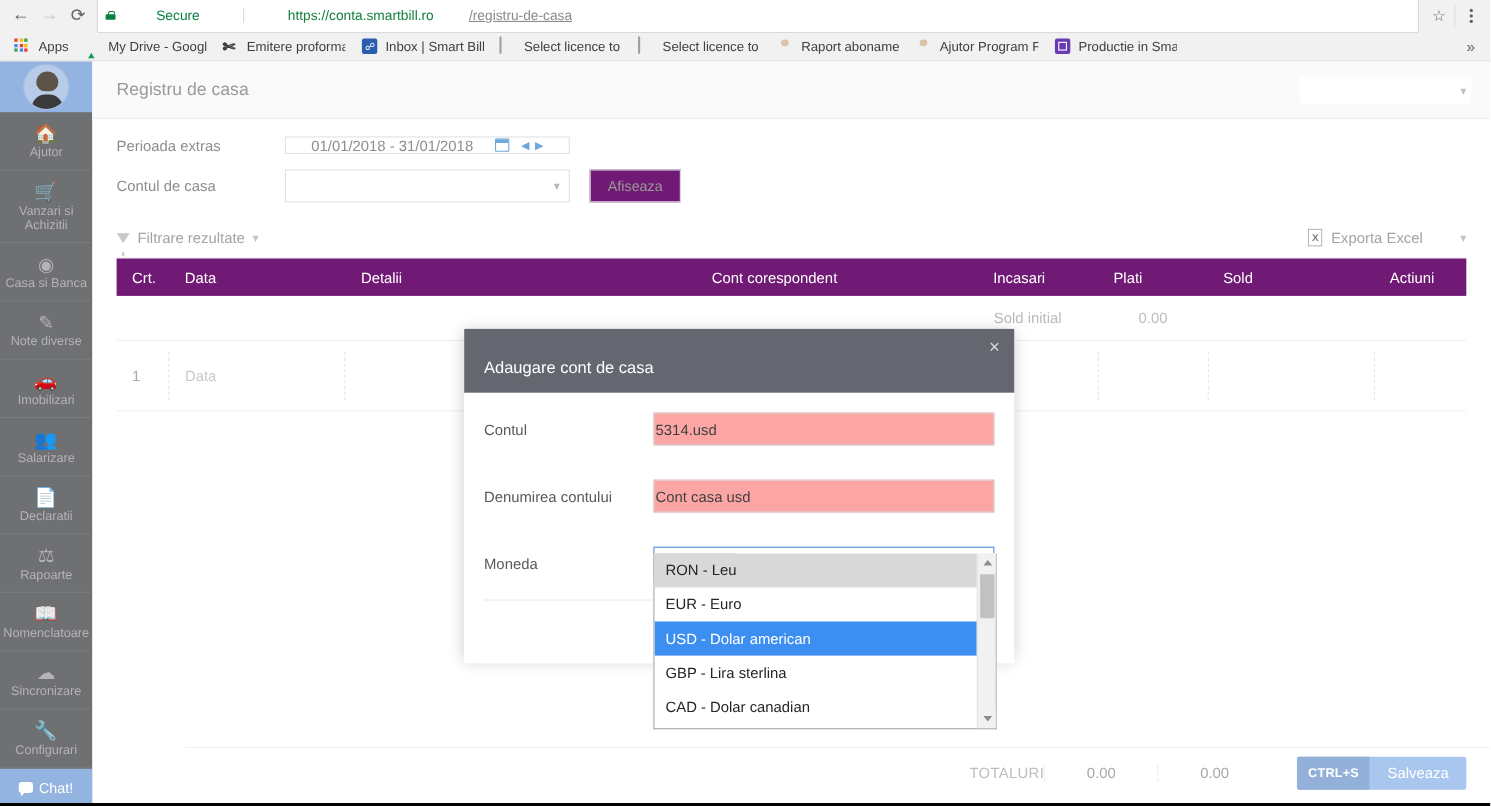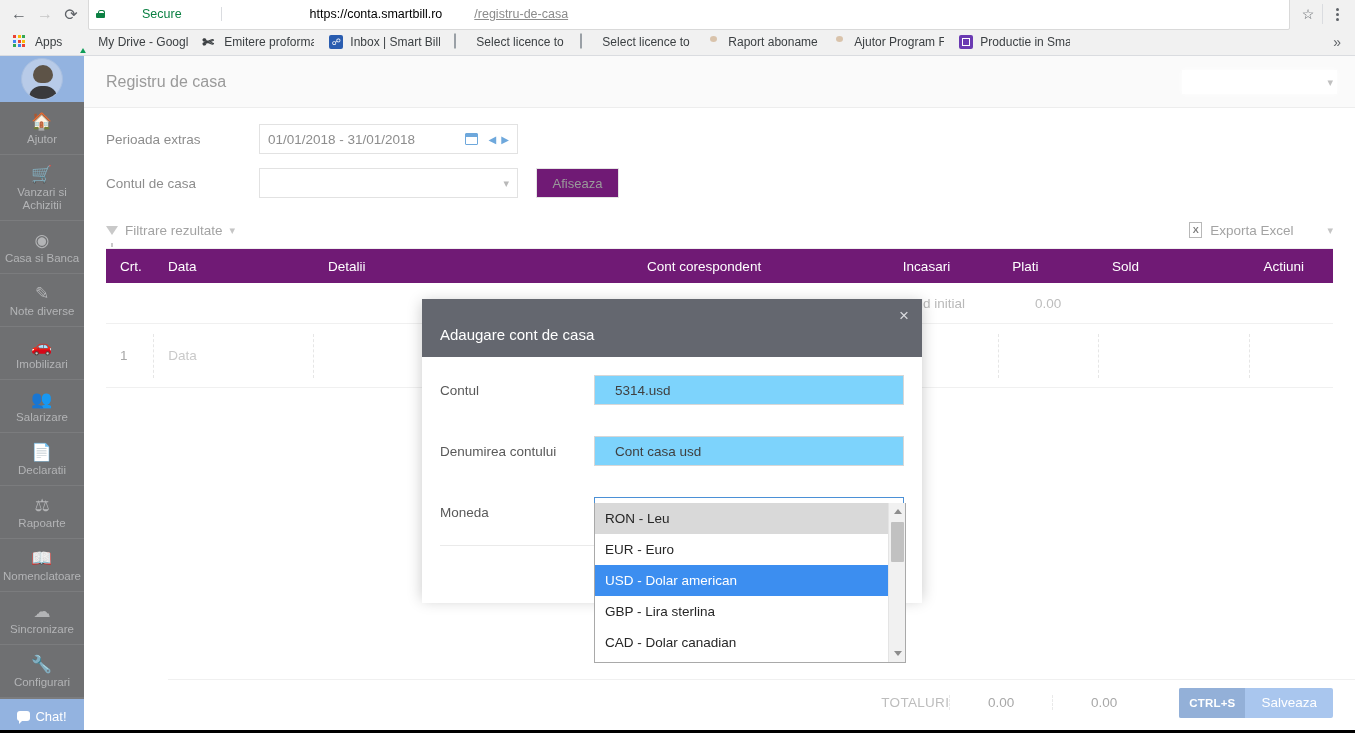--- a/index.html
+++ b/index.html
@@ -29,21 +29,21 @@
     content: ""; position: absolute; left: 0; bottom: 0; width: 9px; height: 5px;
     background: #0b8043; border-radius: 1px;
   }
   .lock-ico::after {
     content: ""; position: absolute; left: 2.2px; top: -0.5px; width: 4.5px; height: 4.5px;
     border: 1.3px solid #0b8043; border-bottom: none;
     border-radius: 2.5px 2.5px 0 0;
   }
   .secure-lbl { color: #0b8043; font-size: 12.5px; margin-right: 7px; white-space: nowrap; }
   .omni-sep { width: 1px; height: 14px; background: #dadce0; margin-right: 8px; flex: 0 0 auto; }
-  .url-host { color: #000000; white-space: nowrap; margin-left: 48px; }
+  .url-host { color: #15803d; white-space: nowrap; }
   .url-path { color: #8b8b8b; white-space: nowrap; text-decoration: underline; }
   .star-ico { font-size: 14px; color: #5f6368; width: 24px; text-align: center; }
   .dots-ico {
     width: 24px; display: flex; flex-direction: column; align-items: center;
     justify-content: center; gap: 2px;
   }
   .dots-ico i { width: 3px; height: 3px; background: #5f6368; border-radius: 50%; display: block; }
   .toolbar-sep { width: 1px; height: 20px; background: #dadce0; margin: 0 2px; }
 
   
@@ -136,22 +136,22 @@
     position: absolute; right: 18px; top: 14px; width: 155px; height: 24px;
     background: #fff; border: none; box-shadow: 0 0 6px rgba(255,255,255,0.9);
     display: flex; align-items: center; justify-content: flex-end; padding-right: 4px;
   }
   .head-select .caret { color: #c0c0c0; font-size: 11px; }
 
   .filters { padding: 16px 22px 0; }
   .frow { display: flex; align-items: center; margin-bottom: 14px; }
   .flabel { width: 153px; font-size: 13.5px; color: #8d8d8d; }
   .fdate {
-    width: 259px; height: 30px; border: 1px solid #e2e2e2; background: #fff;
-    display: flex; align-items: center; padding: 0 8px; font-size: 13.5px; color: #8d8d8d;
+    width: 259px; height: 16px; border: 1px solid #e2e2e2; background: #fff;
+    display: flex; align-items: center; padding: 0 23px; font-size: 13.5px; color: #8d8d8d;
   }
   .fdate .dval { flex: 1 1 auto; }
   .cal-ico { width: 13px; height: 12px; border: 1.5px solid #6ea8dc; border-radius: 1px;
              position: relative; margin-right: 6px; }
   .cal-ico::before { content:""; position:absolute; left:0; top:0; right:0; height:3px; background:#6ea8dc; }
   .arw { color: #6ea8dc; font-size: 10px; margin-left: 5px; }
   .fsel {
     width: 259px; height: 30px; border: 1px solid #e2e2e2; background: #fff;
     display: flex; align-items: center; justify-content: flex-end; padding: 0 8px;
     font-size: 13.5px; color: #999;
@@ -226,22 +226,22 @@
   }
   .modal-title { color: #fff; font-size: 15px; }
   .modal-x {
     position: absolute; right: 13px; top: 8px; color: #d9dade; font-size: 17px;
     cursor: pointer; line-height: 1;
   }
   .modal-body { padding: 18px 18px 0; background: #fff; }
   .mrow { display: flex; align-items: center; margin-bottom: 31px; }
   .mlabel { width: 155px; font-size: 13.5px; color: #595959; }
   .minput {
-    width: 312px; height: 30px; border: 1px solid #d7d7d7; background: #7dd3fc;
-    padding: 0 20px; font-size: 13.5px; color: #3f3f3f; display: flex; align-items: center;
+    width: 312px; height: 30px; border: 1px solid #d7d7d7; background: #fca5a5;
+    padding: 0 1px; font-size: 13.5px; color: #3f3f3f; display: flex; align-items: center;
   }
   .mrow.moneda { margin-bottom: 0; }
   .combobox {
     width: 312px; height: 30px; border: 1px solid #4b90d6; background: #fff;
     display: flex; align-items: center; padding: 0 7px 0 0; position: relative;
   }
   .combo-val {
     background: #2a7ae2; color: #fff; font-size: 13.5px; padding: 1px 2px 2px 7px; margin-left: 1px;
   }
   .combo-caret { margin-left: auto; color: #7b7b7b; font-size: 11px; transform: scaleY(-1); }

